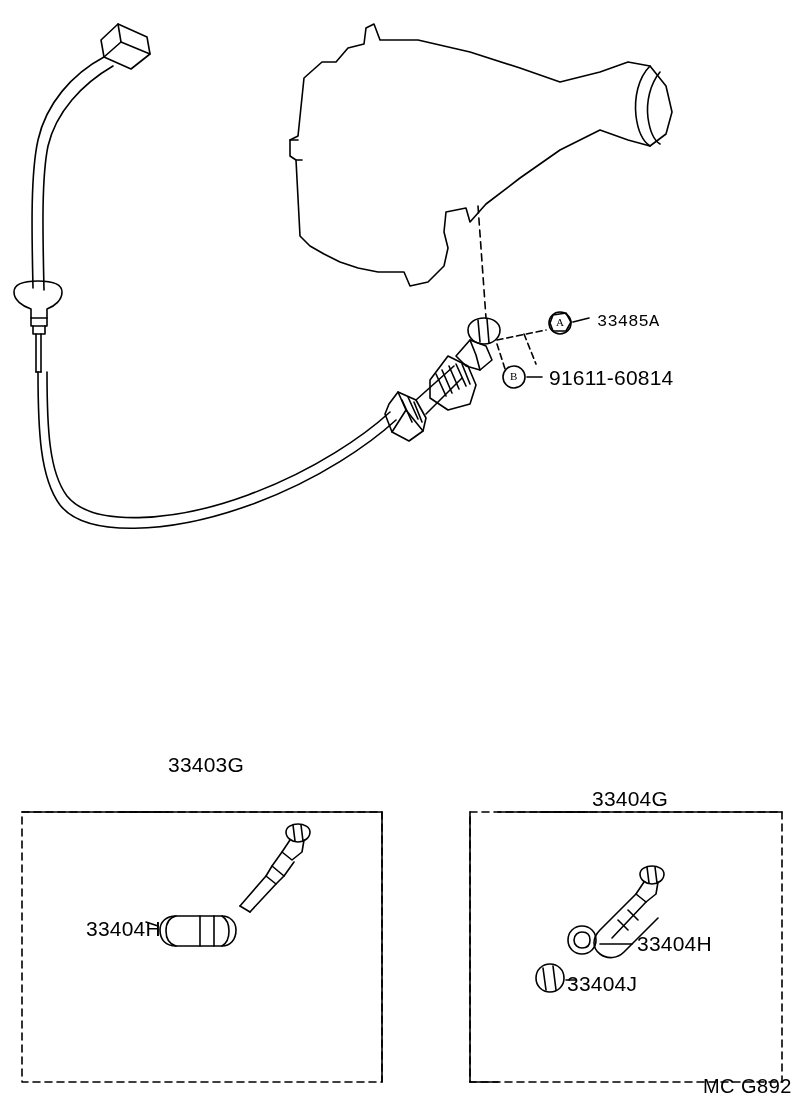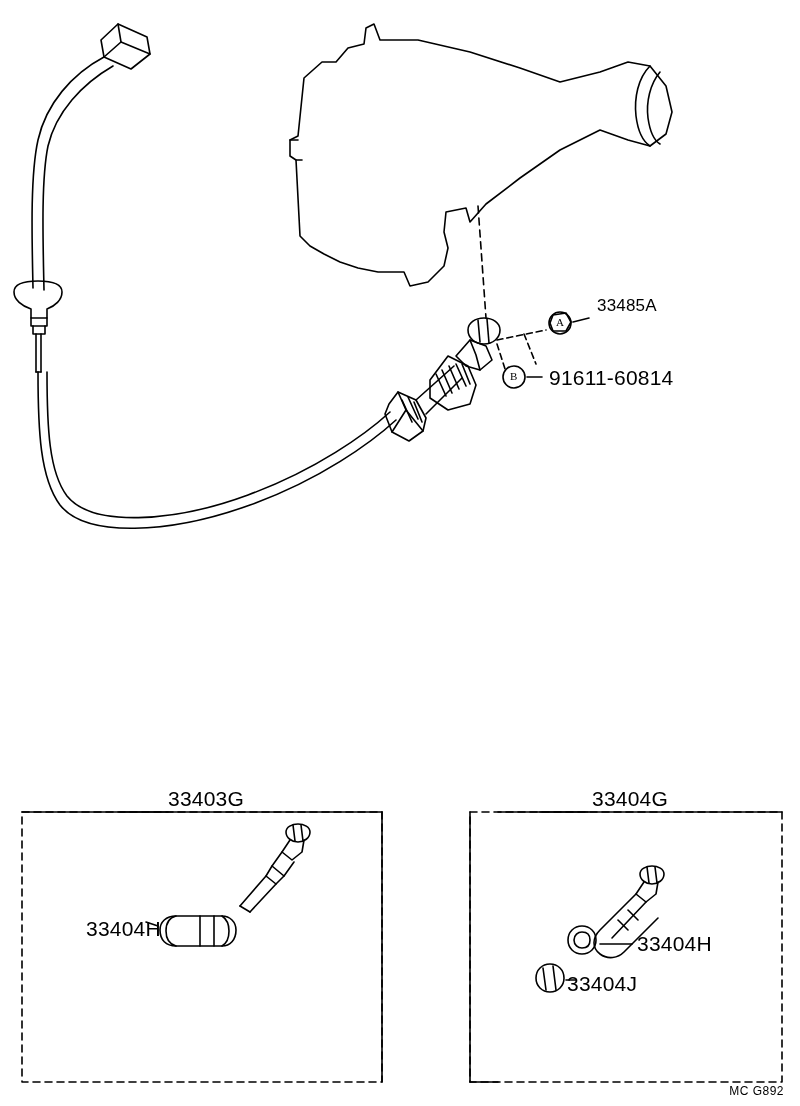--- a/index.html
+++ b/index.html
@@ -35,23 +35,23 @@
     letter-spacing: 0.2px;
     white-space: nowrap;
     font-family: "Liberation Sans", sans-serif;
   }
   .lbl-bold {
     font-size: 17px;
     letter-spacing: 0.2px;
   }
   .corner-code {
     position: absolute;
-    right: 16px;
+    right: 8px;
     bottom: 8px;
-    font-size: 12px;
+    font-size: 20px;
     letter-spacing: 0.5px;
     margin-top: 44px;
   }
   .cap-letter {
     position: absolute;
     font-size: 11px;
     font-family: "Liberation Serif", serif;
   }
 </style>
 </head>
@@ -211,27 +211,27 @@
       </g>
       <g>
         <path d="M600 944 L632 944"></path>
       </g>
       <g>
         <path d="M566 980 L576 980"></path>
       </g>
     </g>
   </svg>
 
-  <div class="lbl lbl-bold" style="left:597px; top:296px;">33485A</div>
+  <div class="lbl lbl-bold" style="left:597px; top:312px;font-family:Liberation Mono, monospace;">33485A</div>
   <div class="lbl" style="left:549px; top:366px;">91611-60814</div>
 
   <div class="cap-letter" style="left:556px; top:316px;">A</div>
   <div class="cap-letter" style="left:510px; top:370px;">B</div>
 
-  <div class="lbl" style="left:168px; top:787px;">33403G</div>
+  <div class="lbl" style="left:168px; top:753px;">33403G</div>
   <div class="lbl" style="left:86px; top:917px;">33404H</div>
 
   <div class="lbl" style="left:592px; top:787px;">33404G</div>
   <div class="lbl" style="left:637px; top:932px;">33404H</div>
   <div class="lbl" style="left:567px; top:972px;">33404J</div>
 
   <div class="corner-code">MC G892</div>
 </div>
 
 </body></html>

